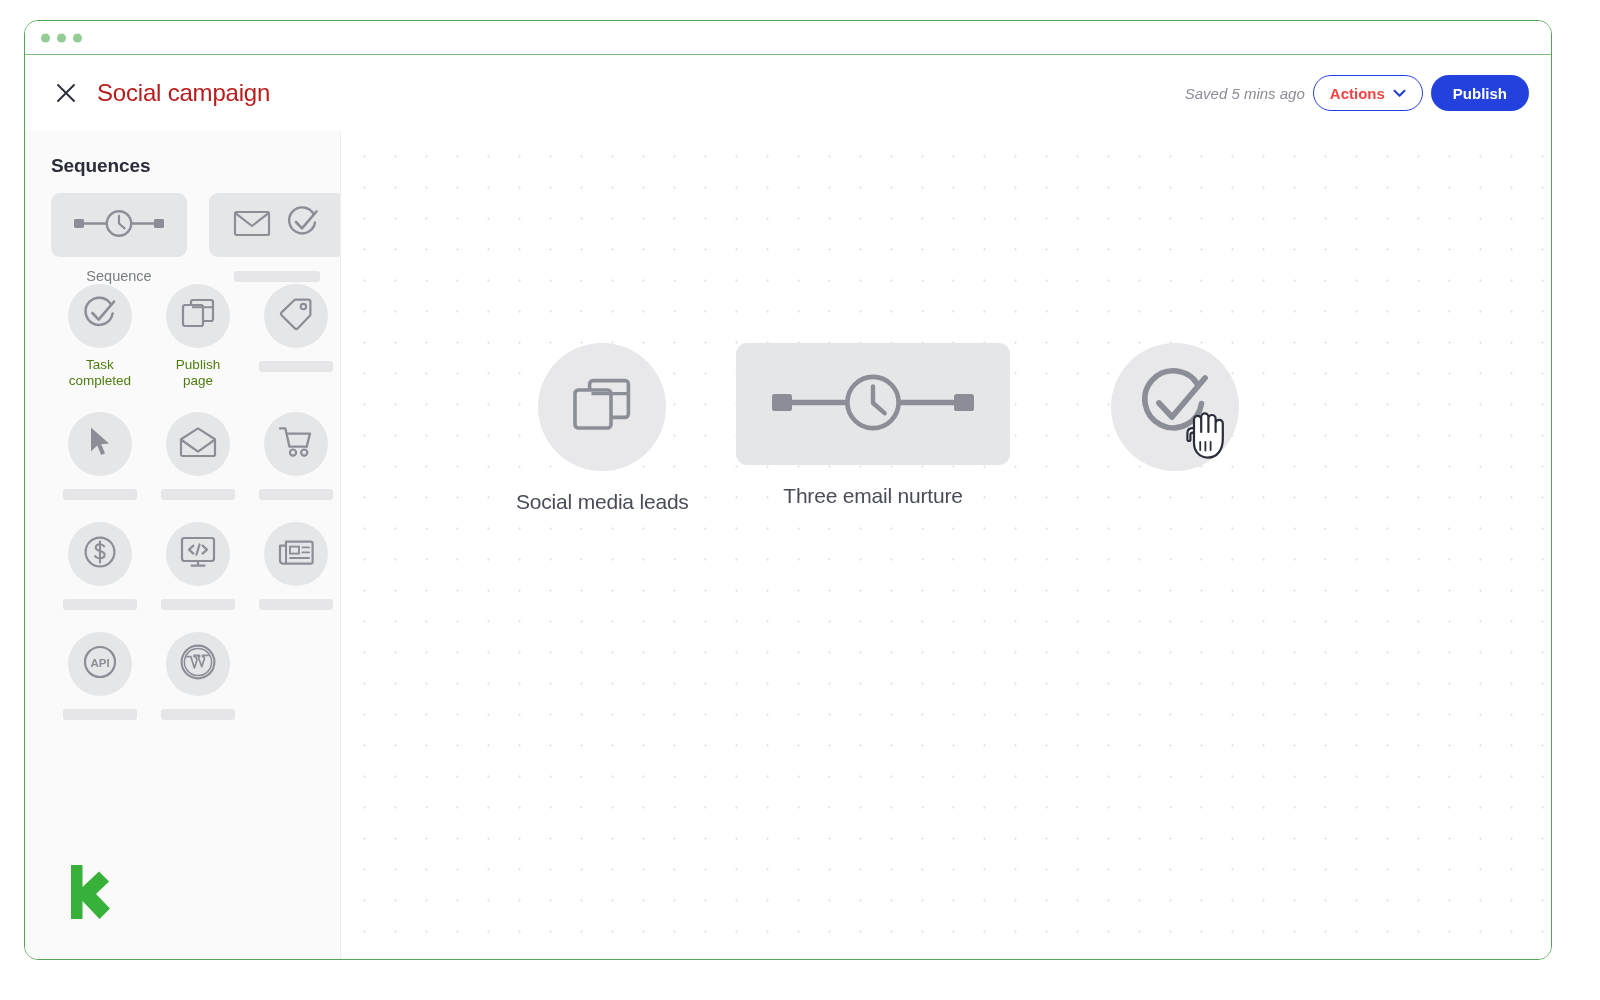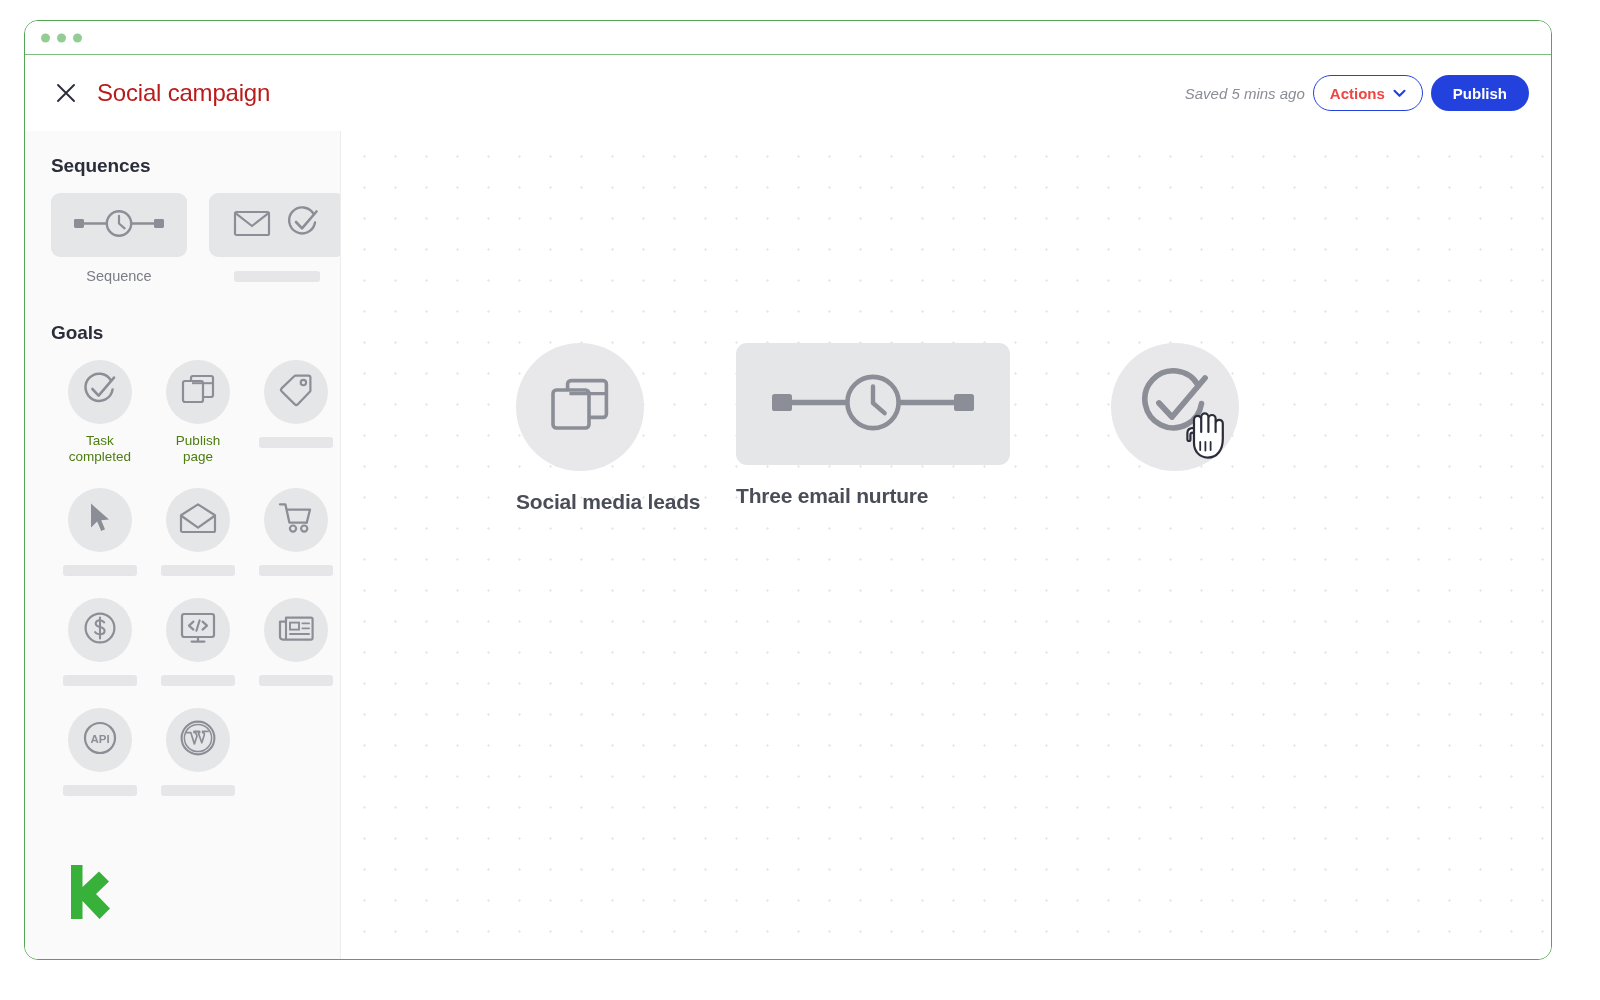--- a/index.html
+++ b/index.html
@@ -222,23 +222,22 @@
     background-image: radial-gradient(circle, #e9e9ec 1.3px, transparent 1.4px);
     background-size: 31px 31px;
     background-position: 8px 10px;
     overflow: hidden;
   }
 
   .node {
     position: absolute;
     display: flex;
     flex-direction: column;
-    align-items: flex-start;
+    align-items: center;
     cursor: pointer;
-    font-weight: bold;
   }
   .node-label {
     margin-top: 19px;
     font-size: 21px;
     color: #4a4d58;
     white-space: nowrap;
     letter-spacing: -0.2px;
   }
   .node-circle {
     width: 128px; height: 128px;
@@ -346,21 +345,20 @@
                 <path d="M28.5 8 A13 13 0 1 0 30 16.5" stroke="#8b8e96" stroke-width="2.4" stroke-linecap="round" fill="none"></path>
                 <path d="M11 16 L17 22.4 L31.5 5.5" stroke="#8b8e96" stroke-width="2.6" stroke-linecap="round" stroke-linejoin="round" fill="none"></path>
               </svg>
             </span>
           </div>
           <div class="bar-ph"></div>
         </div>
 
       </div>
 
-      <div class="section-title" id="goals-title">Goals</div>
 
       <div id="goals-grid">
 
         <div class="goal-item">
           <div class="goal-circle">
             <span>
               <svg width="38" height="36" viewBox="0 0 38 36" fill="none">
                 <path d="M30 8.6 A13.6 13.6 0 1 0 31.6 17.4" stroke="#8b8e96" stroke-width="2.5" stroke-linecap="round" fill="none"></path>
                 <path d="M11.4 17 L17.6 23.6 L33 5.6" stroke="#8b8e96" stroke-width="2.6" stroke-linecap="round" stroke-linejoin="round" fill="none"></path>
               </svg>

